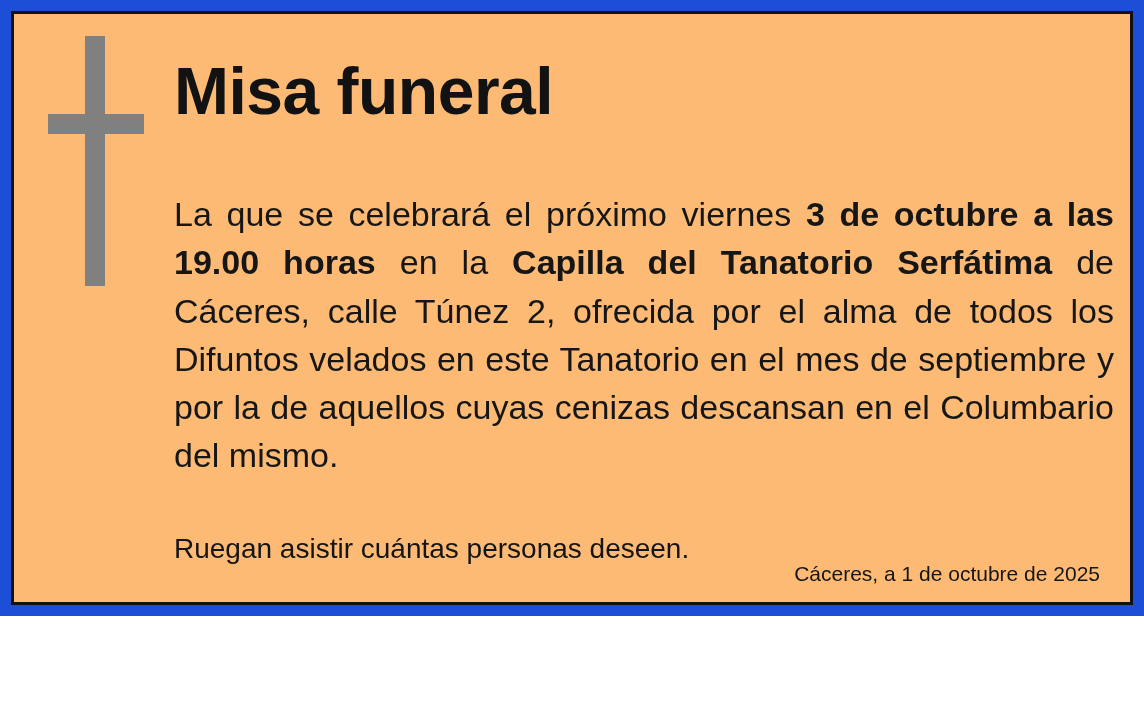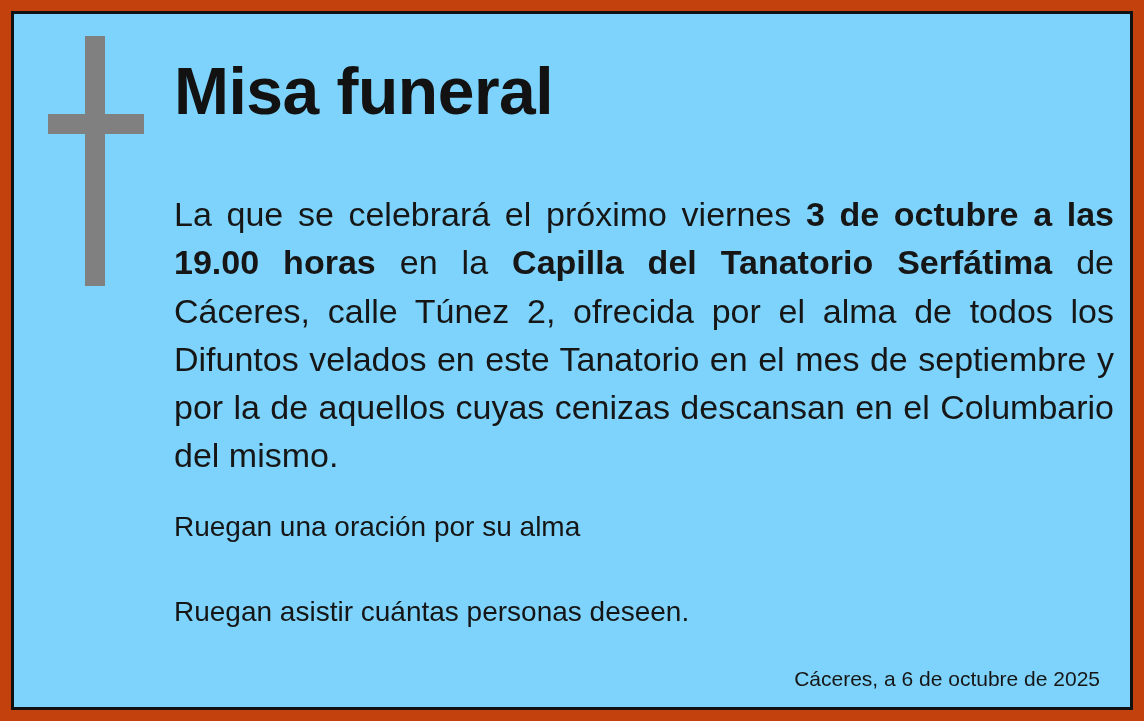--- a/index.html
+++ b/index.html
@@ -10,23 +10,23 @@
   body {
     width: 1144px;
     height: 721px;
     font-family: "Liberation Sans", sans-serif;
     overflow: hidden;
   }
 
   .notice {
     box-sizing: border-box;
     width: 1144px;
-    height: 721px;
-    background: #7dd3fc;
-    border: 11px solid #c2410c;
+    height: 616px;
+    background: #fdba74;
+    border: 11px solid #1d4ed8;
     padding: 0;
     position: relative;
   }
 
   .inner {
     box-sizing: border-box;
     width: 100%;
     height: 100%;
     border: 3px solid #111111;
     padding: 26px 32px 18px 32px;
@@ -126,20 +126,19 @@
 
     <div class="headline-row">
       <h1 class="headline">Misa funeral</h1>
     </div>
 
     <div class="body-block">
       <p class="body-text"><span>La que se celebrará el próximo viernes </span><b>3 de octubre a las 19.00 horas</b><span> en la </span><b>Capilla del Tanatorio Serfátima</b><span> de Cáceres, calle Túnez 2, ofrecida por el alma de todos los Difuntos velados en este Tanatorio en el mes de septiembre y por la de aquellos cuyas cenizas descansan en el Columbario del mismo.</span></p>
     </div>
 
 
-    <div class="line-pray">Ruegan una oración por su alma</div>
 
     <div class="line-attend">Ruegan asistir cuántas personas deseen.</div>
 
-    <div class="place-date">Cáceres, a 6 de octubre de 2025</div>
+    <div class="place-date">Cáceres, a 1 de octubre de 2025</div>
 
   </div>
 </div>
 
 </body></html>

